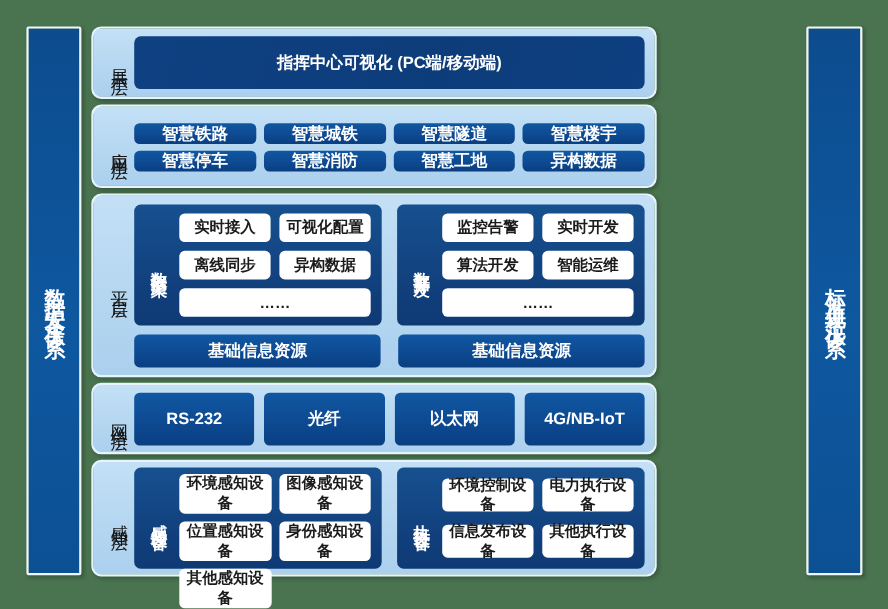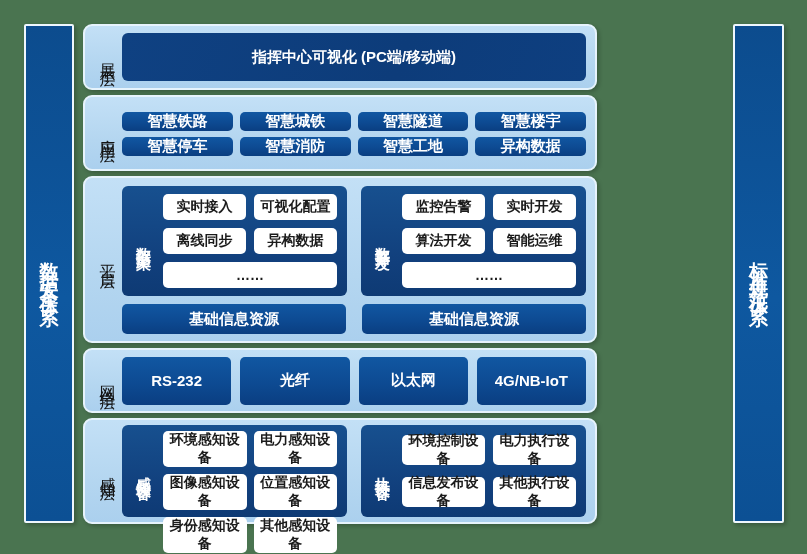--- a/index.html
+++ b/index.html
@@ -220,21 +220,20 @@
         <span class="v-text">感知层</span>
       </div>
       <div class="panel-content">
 
         <div class="group-box">
           <div class="group-label">
             <span class="v-text">感知设备</span>
           </div>
           <div class="white-grid grid-3r">
             <div class="white-box">环境感知设备</div>
-            <div class="white-box">电力感知设备</div>
             <div class="white-box">图像感知设备</div>
             <div class="white-box">位置感知设备</div>
             <div class="white-box">身份感知设备</div>
             <div class="white-box">其他感知设备</div>
           </div>
         </div>
 
         <div class="group-box">
           <div class="group-label">
             <span class="v-text">执行设备</span>

